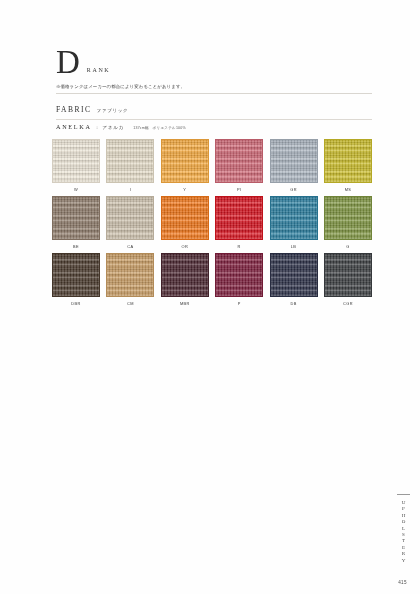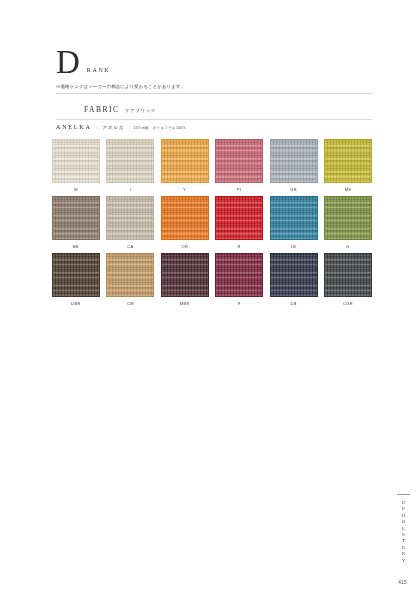--- a/index.html
+++ b/index.html
@@ -76,21 +76,20 @@
     position: absolute;
     left: 56px;
     top: 98px;
     white-space: nowrap;
   }
   .fabric-en {
     font-family: "Liberation Serif", serif;
     font-size: 7.5px;
     letter-spacing: 1.5px;
     color: #2e2e2e;
-    margin-left: 28px;
   }
   .fabric-jp {
     font-family: "Liberation Sans", sans-serif;
     font-size: 4.6px;
     letter-spacing: 0.6px;
     color: #4a4a4a;
     margin-left: 5px;
   }
 
   

